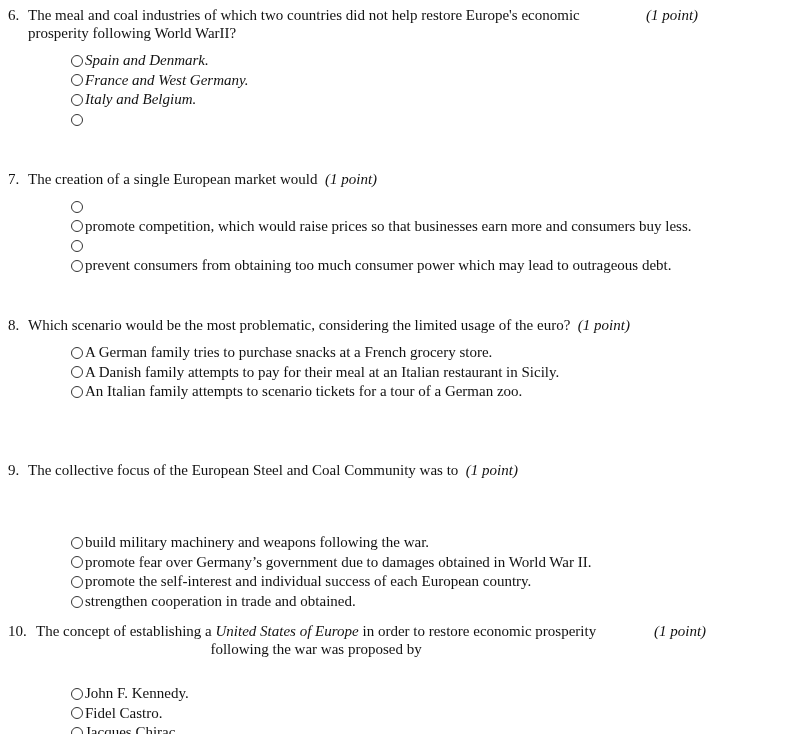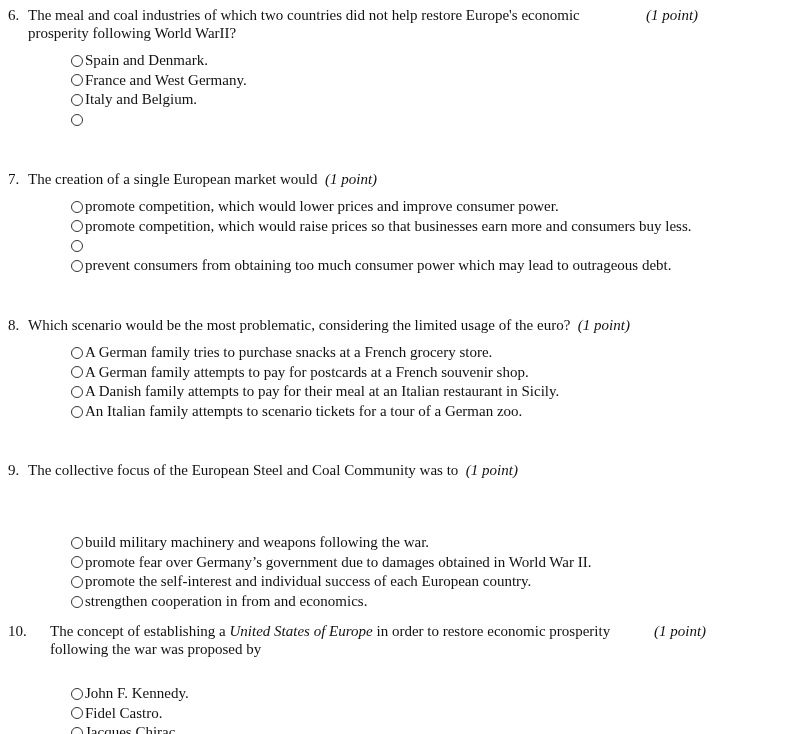--- a/index.html
+++ b/index.html
@@ -5,21 +5,21 @@
   html, body { margin: 0; padding: 0; background: #ffffff; }
   body {
     width: 798px; height: 734px; overflow: hidden;
     font-family: "Liberation Serif", "DejaVu Serif", serif;
     font-size: 15px; color: #111111; position: relative;
   }
   .q { position: absolute; left: 0; width: 798px; }
   .q-head { position: relative; line-height: 18px; }
   .q-num { position: absolute; left: 8px; top: 0; }
   .q-text { position: absolute; left: 28px; top: 0; white-space: nowrap; }
-  .q-text.wide { left: 50px; }
+  .q-text.wide { left: 36px; text-align: center; }
   .pts { font-style: italic; }
   .pts-abs { position: absolute; top: 0; font-style: italic; }
   .opts { position: absolute; left: 71px; }
   .opt { display: flex; align-items: center; height: 19.6px; white-space: nowrap; cursor: pointer; }
   .radio {
     width: 12px; height: 12px; border: 1px solid #333; border-radius: 50%;
     box-sizing: border-box; margin-right: 2px; flex: 0 0 auto; background: #fff;
   }
   em { font-style: italic; }
 </style>
@@ -28,21 +28,21 @@
 
 <div class="q" style="top:6px;">
   <div class="q-head" style="height:36px;">
     <span class="q-num">6.</span>
     <span class="q-text">
       <span>The meal and coal industries of which two countries did not help restore Europe's economic</span><br>
       <span>prosperity following World WarII?</span>
     </span>
     <span class="pts-abs" style="left:646px;">(1 point)</span>
   </div>
-  <div class="opts" style="top:45px;">
+  <div class="opts" style="top:45px;font-style:italic;">
     <label class="opt">
         <span class="radio"></span>
         <span>Spain and Denmark.</span>
       </label>
     <label class="opt">
         <span class="radio"></span>
         <span>France and West Germany.</span>
       </label>
     <label class="opt">
         <span class="radio"></span>
@@ -58,21 +58,20 @@
   <div class="q-head" style="height:18px;">
     <span class="q-num">7.</span>
     <span class="q-text">
       <span>The creation of a single European market would</span>&nbsp;
       <span class="pts">(1 point)</span>
     </span>
   </div>
   <div class="opts" style="top:27px;">
     <label class="opt">
         <span class="radio"></span>
-        <span>promote competition, which would lower prices and improve consumer power.</span>
       </label>
     <label class="opt">
         <span class="radio"></span>
         <span>promote competition, which would raise prices so that businesses earn more and consumers buy less.</span>
       </label>
     <label class="opt">
         <span class="radio"></span>
       </label>
     <label class="opt">
         <span class="radio"></span>
@@ -86,24 +85,20 @@
     <span class="q-num">8.</span>
     <span class="q-text">
       <span>Which scenario would be the most problematic, considering the limited usage of the euro?</span>&nbsp;
       <span class="pts">(1 point)</span>
     </span>
   </div>
   <div class="opts" style="top:27px;">
     <label class="opt">
         <span class="radio"></span>
         <span>A German family tries to purchase snacks at a French grocery store.</span>
-      </label>
-    <label class="opt">
-        <span class="radio"></span>
-        <span>A German family attempts to pay for postcards at a French souvenir shop.</span>
       </label>
     <label class="opt">
         <span class="radio"></span>
         <span>A Danish family attempts to pay for their meal at an Italian restaurant in Sicily.</span>
       </label>
     <label class="opt">
         <span class="radio"></span>
         <span>An Italian family attempts to scenario tickets for a tour of a German zoo.</span>
       </label>
   </div>
@@ -125,21 +120,21 @@
     <label class="opt">
         <span class="radio"></span>
         <span>promote fear over Germany’s government due to damages obtained in World War II.</span>
       </label>
     <label class="opt">
         <span class="radio"></span>
         <span>promote the self-interest and individual success of each European country.</span>
       </label>
     <label class="opt">
         <span class="radio"></span>
-        <span>strengthen cooperation in from and economics.</span>
+        <span>strengthen cooperation in trade and obtained.</span>
       </label>
   </div>
 </div>
 
 <div class="q" style="top:607px;margin-top:15px;">
   <div class="q-head" style="height:36px;">
     <span class="q-num">10.</span>
     <span class="q-text wide">
       <span>The concept of establishing a </span><em>United States of Europe</em><span> in order to restore economic prosperity</span><br>
       <span>following the war was proposed by</span>

